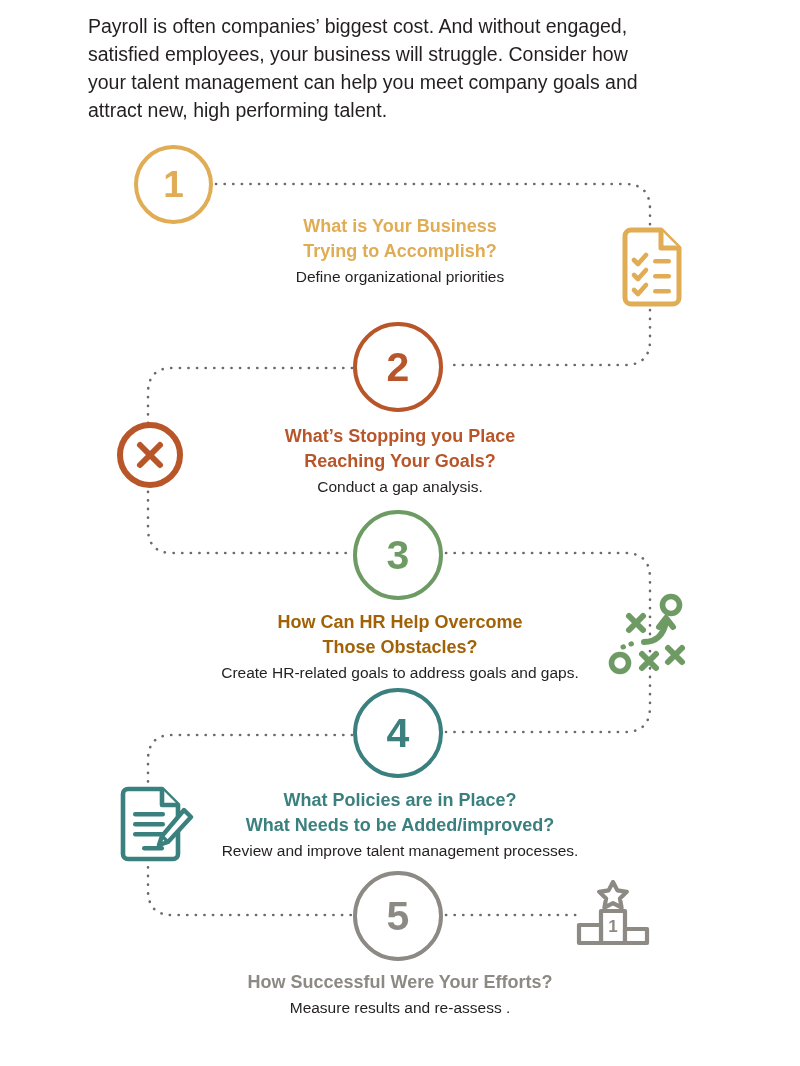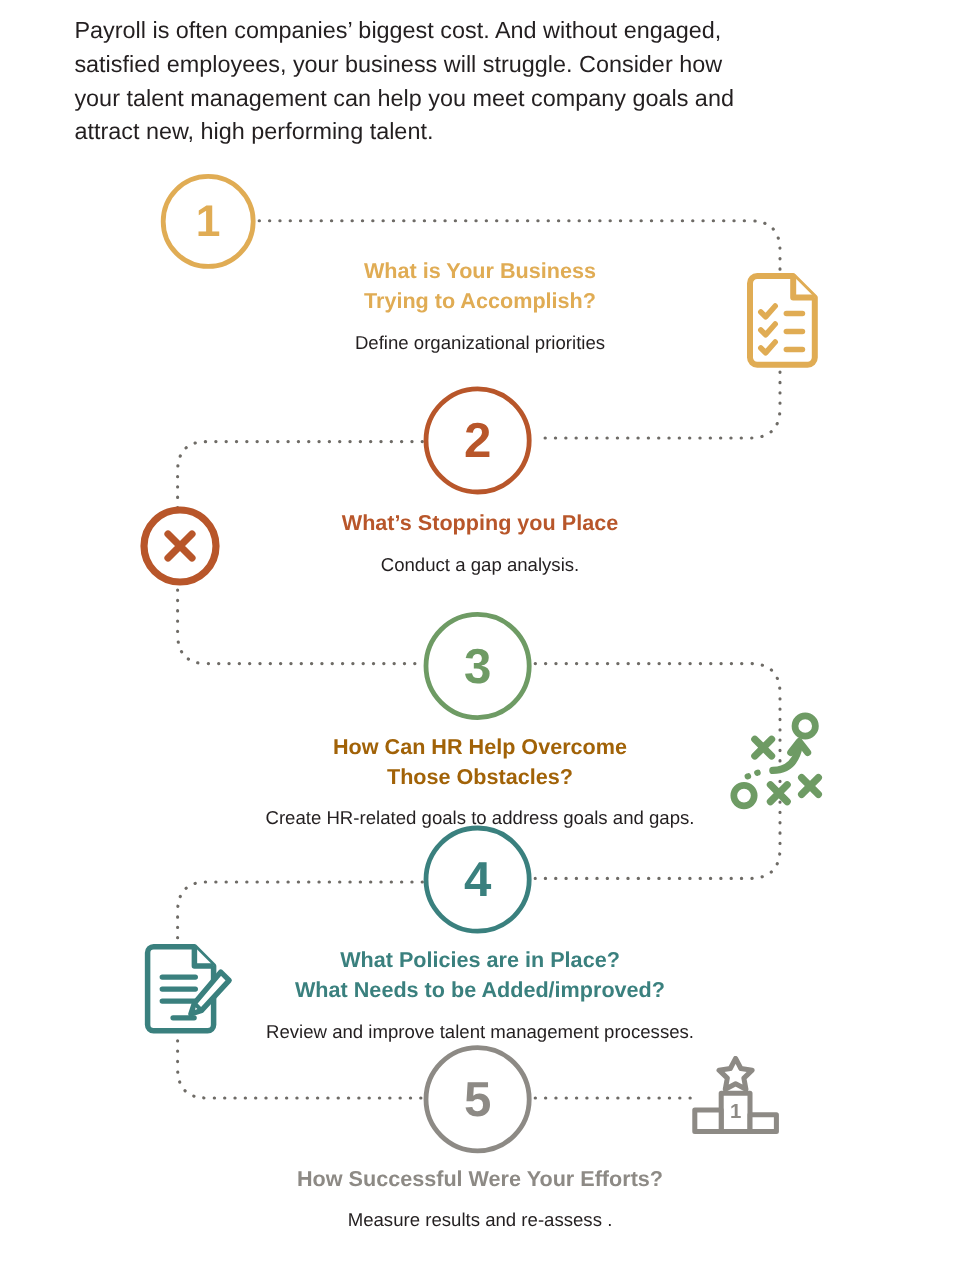--- a/index.html
+++ b/index.html
@@ -3,39 +3,39 @@
 <meta charset="utf-8">
 <style>
   html,body{margin:0;padding:0;}
   body{
     width:800px;height:1066px;background:#ffffff;
     font-family:"Liberation Sans",sans-serif;
     position:relative;overflow:hidden;
     -webkit-font-smoothing:antialiased;
   }
   #intro{
-    position:absolute;left:62px;top:12px;width:570px;
+    position:absolute;left:88px;top:12px;width:570px;
     font-size:19.5px;line-height:28px;color:#231f20;
   }
   #flow{position:absolute;left:0;top:0;width:800px;height:1066px;}
   .conn{fill:none;stroke-width:2.6;stroke-linecap:round;
         stroke-dasharray:0.2 8.4;}
   .stepnum{
     position:absolute;border-radius:50%;
     border-style:solid;border-width:4px;
     background:#ffffff;
     display:flex;align-items:center;justify-content:center;
     font-weight:bold;line-height:1;
     box-sizing:border-box;
   }
   .c-small{width:79px;height:79px;font-size:37px;}
   .c-big{width:90px;height:90px;font-size:41px;}
   .block{position:absolute;text-align:center;}
   .title{font-weight:bold;font-size:18px;line-height:25px;}
-  .sub{font-size:15.5px;line-height:21px;color:#231f20;margin-top:12px;}
+  .sub{font-size:15.5px;line-height:21px;color:#231f20;margin-top:2px;}
   .icon{position:absolute;}
 </style>
 </head>
 <body>
 
 <div id="intro">Payroll is often companies’ biggest cost. And without engaged, satisfied employees, your business will struggle. Consider how your talent management can help you meet company goals and attract new, high performing talent.</div>
 
 <svg id="flow" viewBox="0 0 800 1066">
 
   <path class="conn" stroke="#6E6B66" d="M 216 184 L 625 184 Q 650 184 650 209 L 650 340 Q 650 365 625 365 L 446 365"></path>
@@ -73,20 +73,21 @@
   <rect x="33" y="48" width="18" height="4.6" rx="2.3" fill="#E0AC54"></rect>
   <rect x="33" y="63" width="18" height="4.6" rx="2.3" fill="#E0AC54"></rect>
 </svg>
 
 <div class="stepnum c-big" style="left:353px;top:322px;border-color:#B8562A;color:#B8562A;">
   <span>2</span>
 </div>
 <div class="block" style="left:200px;top:424px;width:400px;">
   <div class="title" style="color:#B8562A;">
     <div>What’s Stopping you Place</div>
+    <div>Reaching Your Goals?</div>
   </div>
   <div class="sub">
     <div>Conduct a gap analysis.</div>
   </div>
 </div>
 
 <svg class="icon" style="left:114px;top:419px;" width="72" height="72" viewBox="0 0 72 72">
   <circle cx="36" cy="36" r="30" fill="#ffffff" stroke="#B8562A" stroke-width="6"></circle>
   <path d="M26 26 L46 46 M46 26 L26 46" stroke="#B8562A" stroke-width="6" stroke-linecap="round"></path>
 </svg>

